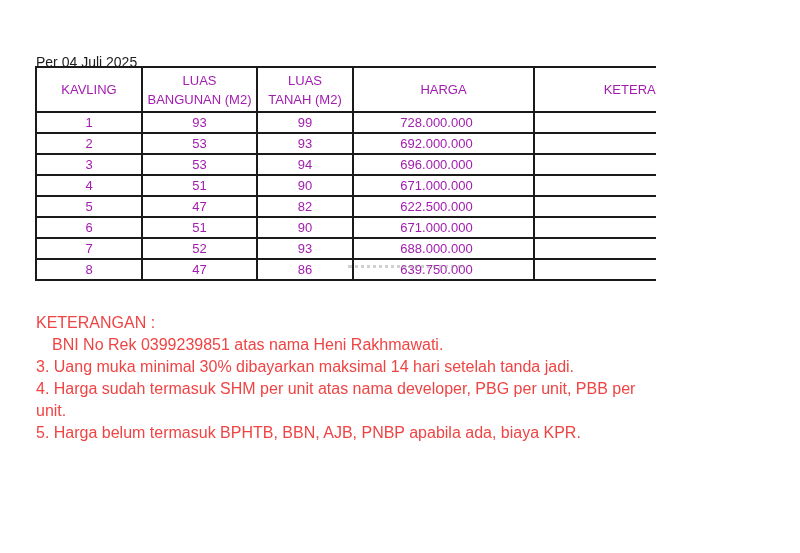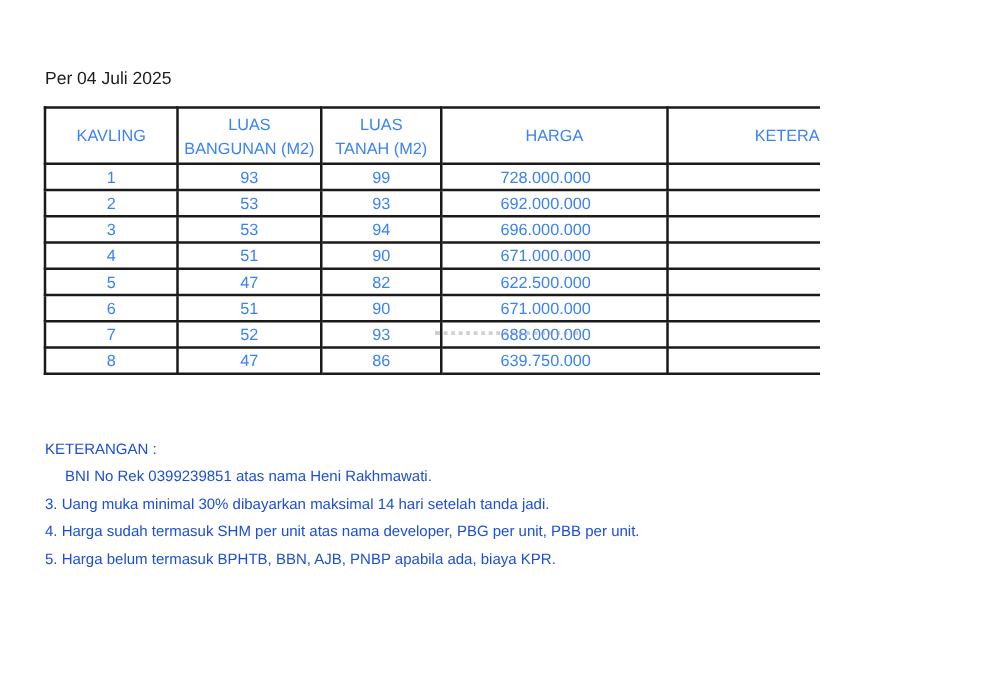--- a/index.html
+++ b/index.html
@@ -12,26 +12,26 @@
     overflow:hidden;
   }
   .doc-title{
     position:absolute;
     left:36px;top:54px;
     font-size:14px;
     color:#1c1c1c;
   }
   table.price-table{
     position:absolute;
-    left:35px;top:85px;
+    left:35px;top:66px;
     width:727px;
     border-collapse:collapse;
     table-layout:fixed;
     font-size:13px;
-    color:#3b82f6;
+    color:#a21caf;
     padding-left:42px;
   }
   .price-table th,.price-table td{
     border:2px solid #1a1a1a;
     padding:0;
     overflow:hidden;
   }
   .price-table th{
     font-weight:normal;
     text-align:center;
@@ -58,24 +58,23 @@
     position:absolute;
     left:348px;top:265px;
     width:114px;height:5px;
     border-top:3px dotted rgba(148,148,148,0.55);
     filter:blur(0.6px);
     opacity:0.8;
   }
   .notes{
     position:absolute;
     left:36px;top:312px;
-    font-size:12px;
-    color:#1d4ed8;
+    font-size:16px;
+    color:#ef4444;
     line-height:22px;
-    margin-top:36px;
   }
   .notes .note-line{margin:0;}
   .notes .note-heading{margin:0 0 0 0;}
   .notes .note-indent{padding-left:16px;}
 </style>
 </head>
 <body>
 
 <div class="page">
 

